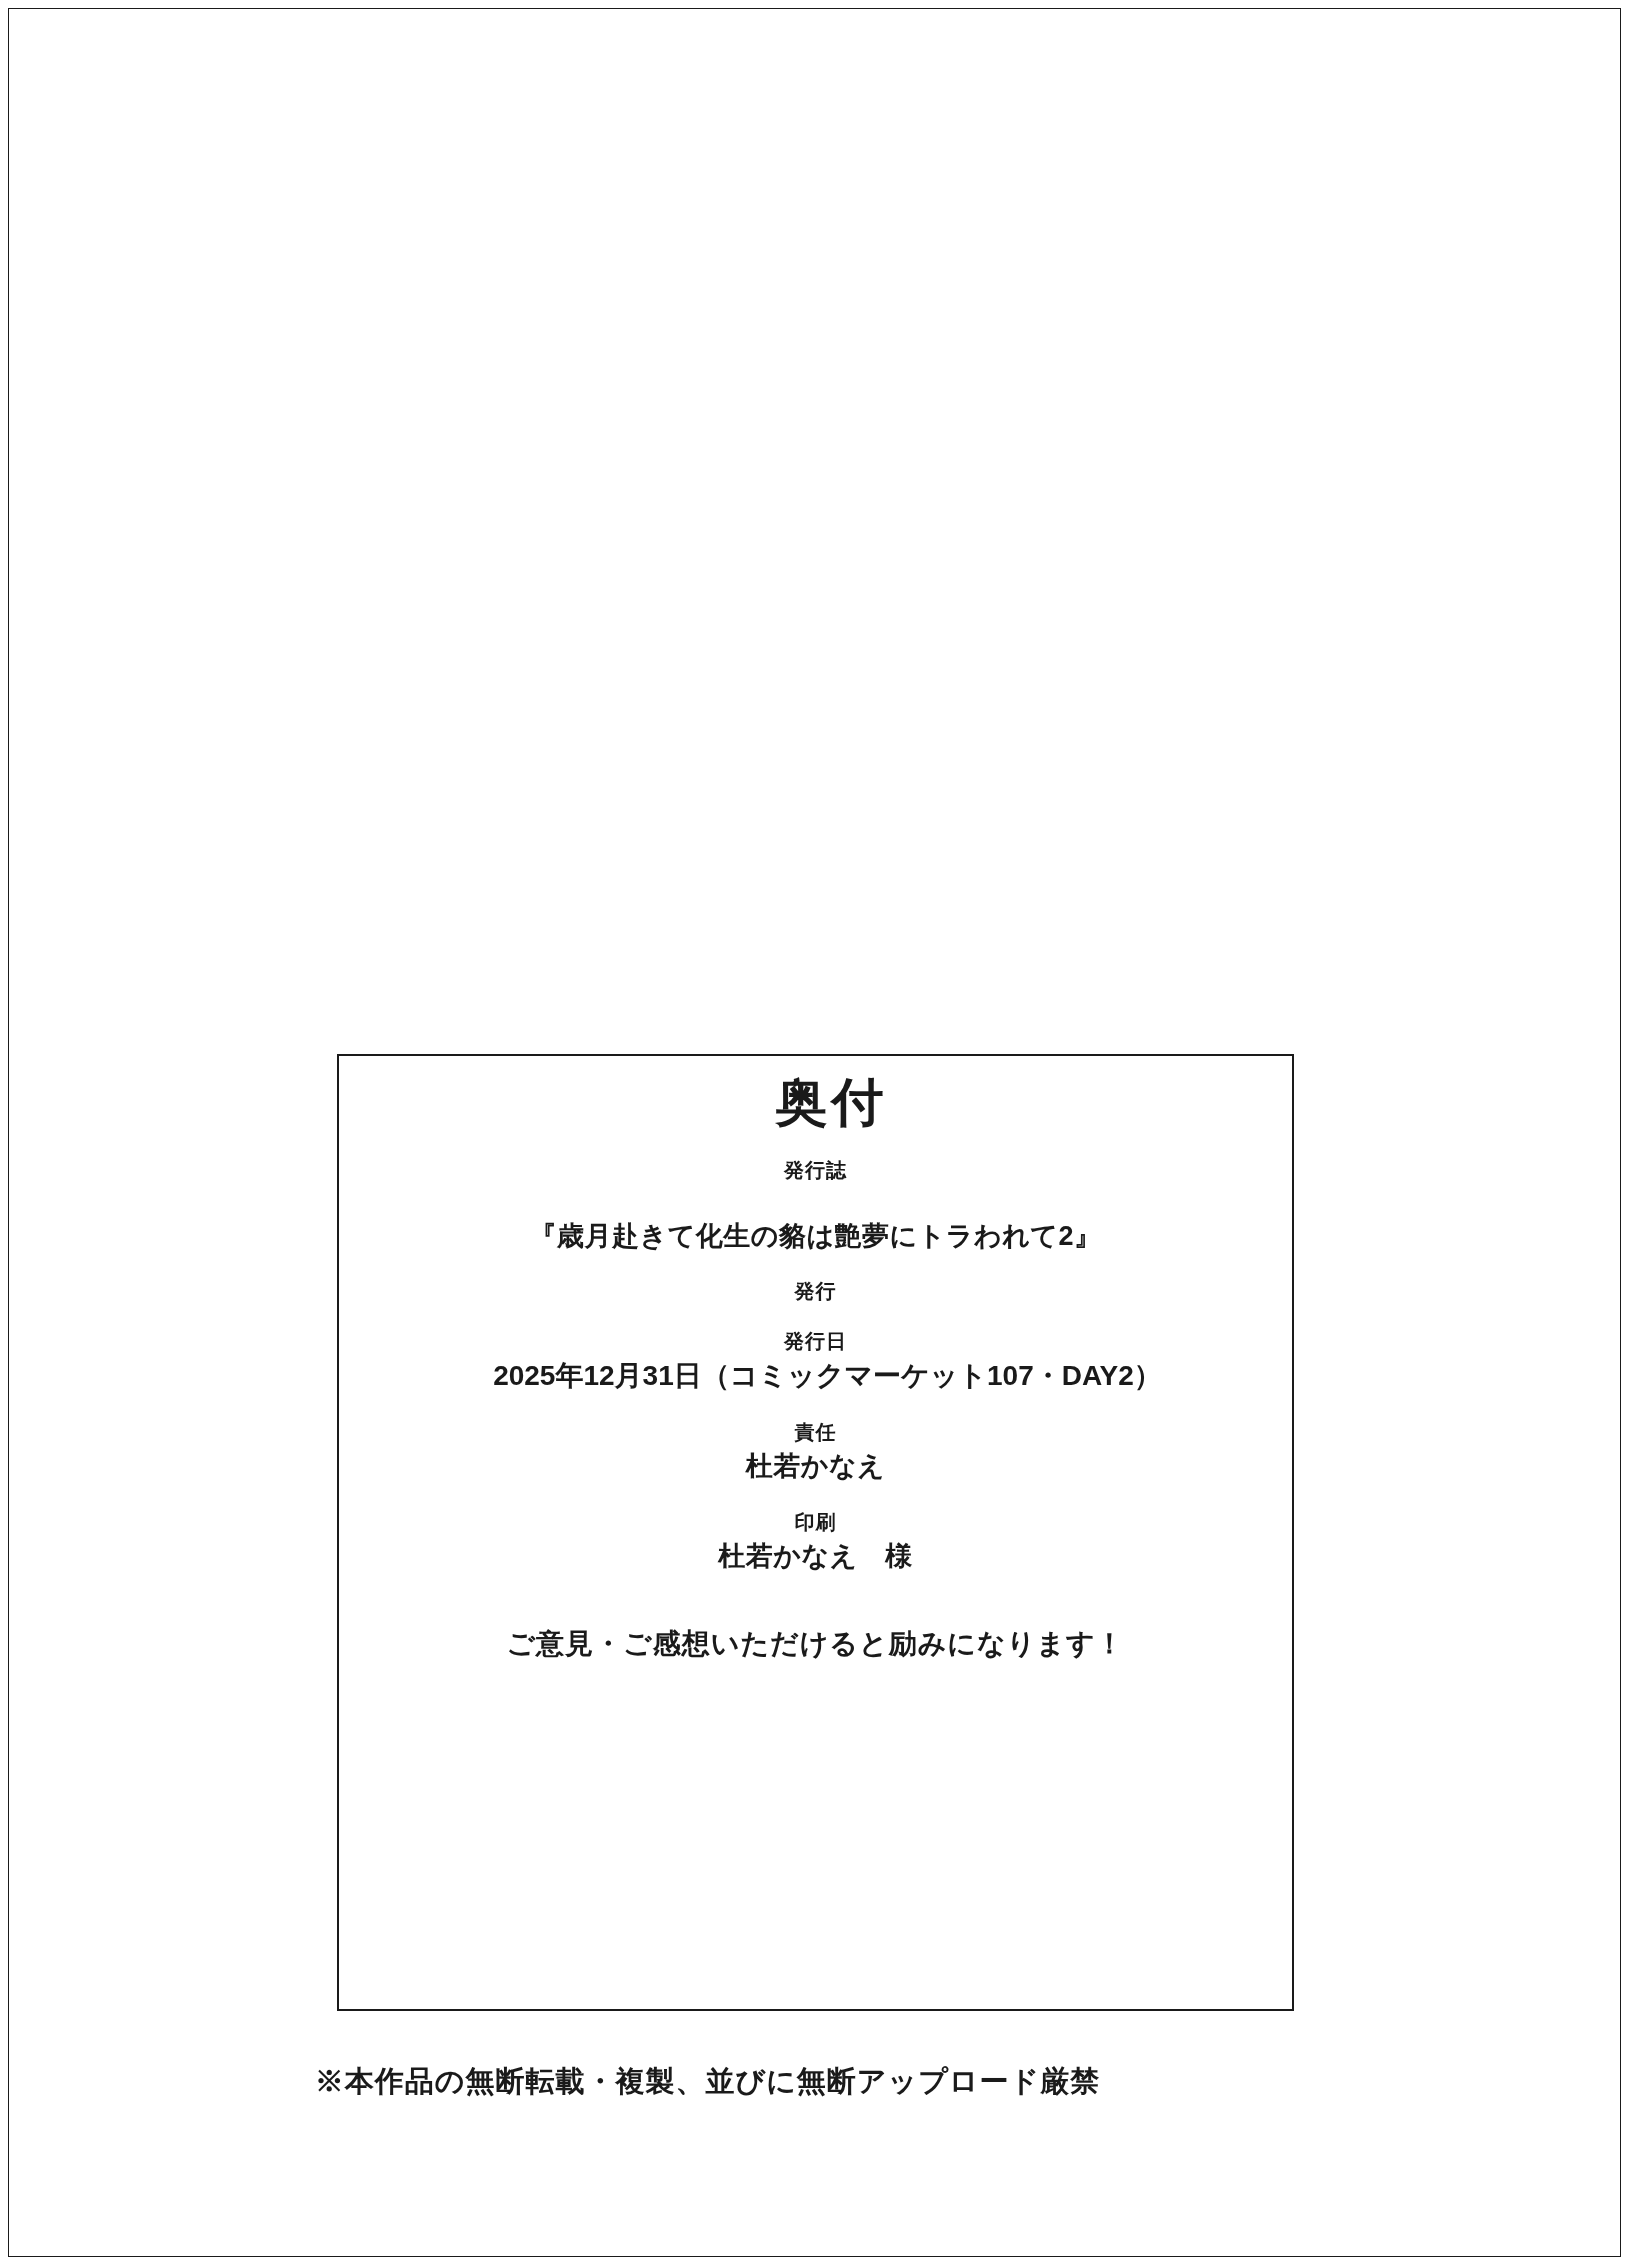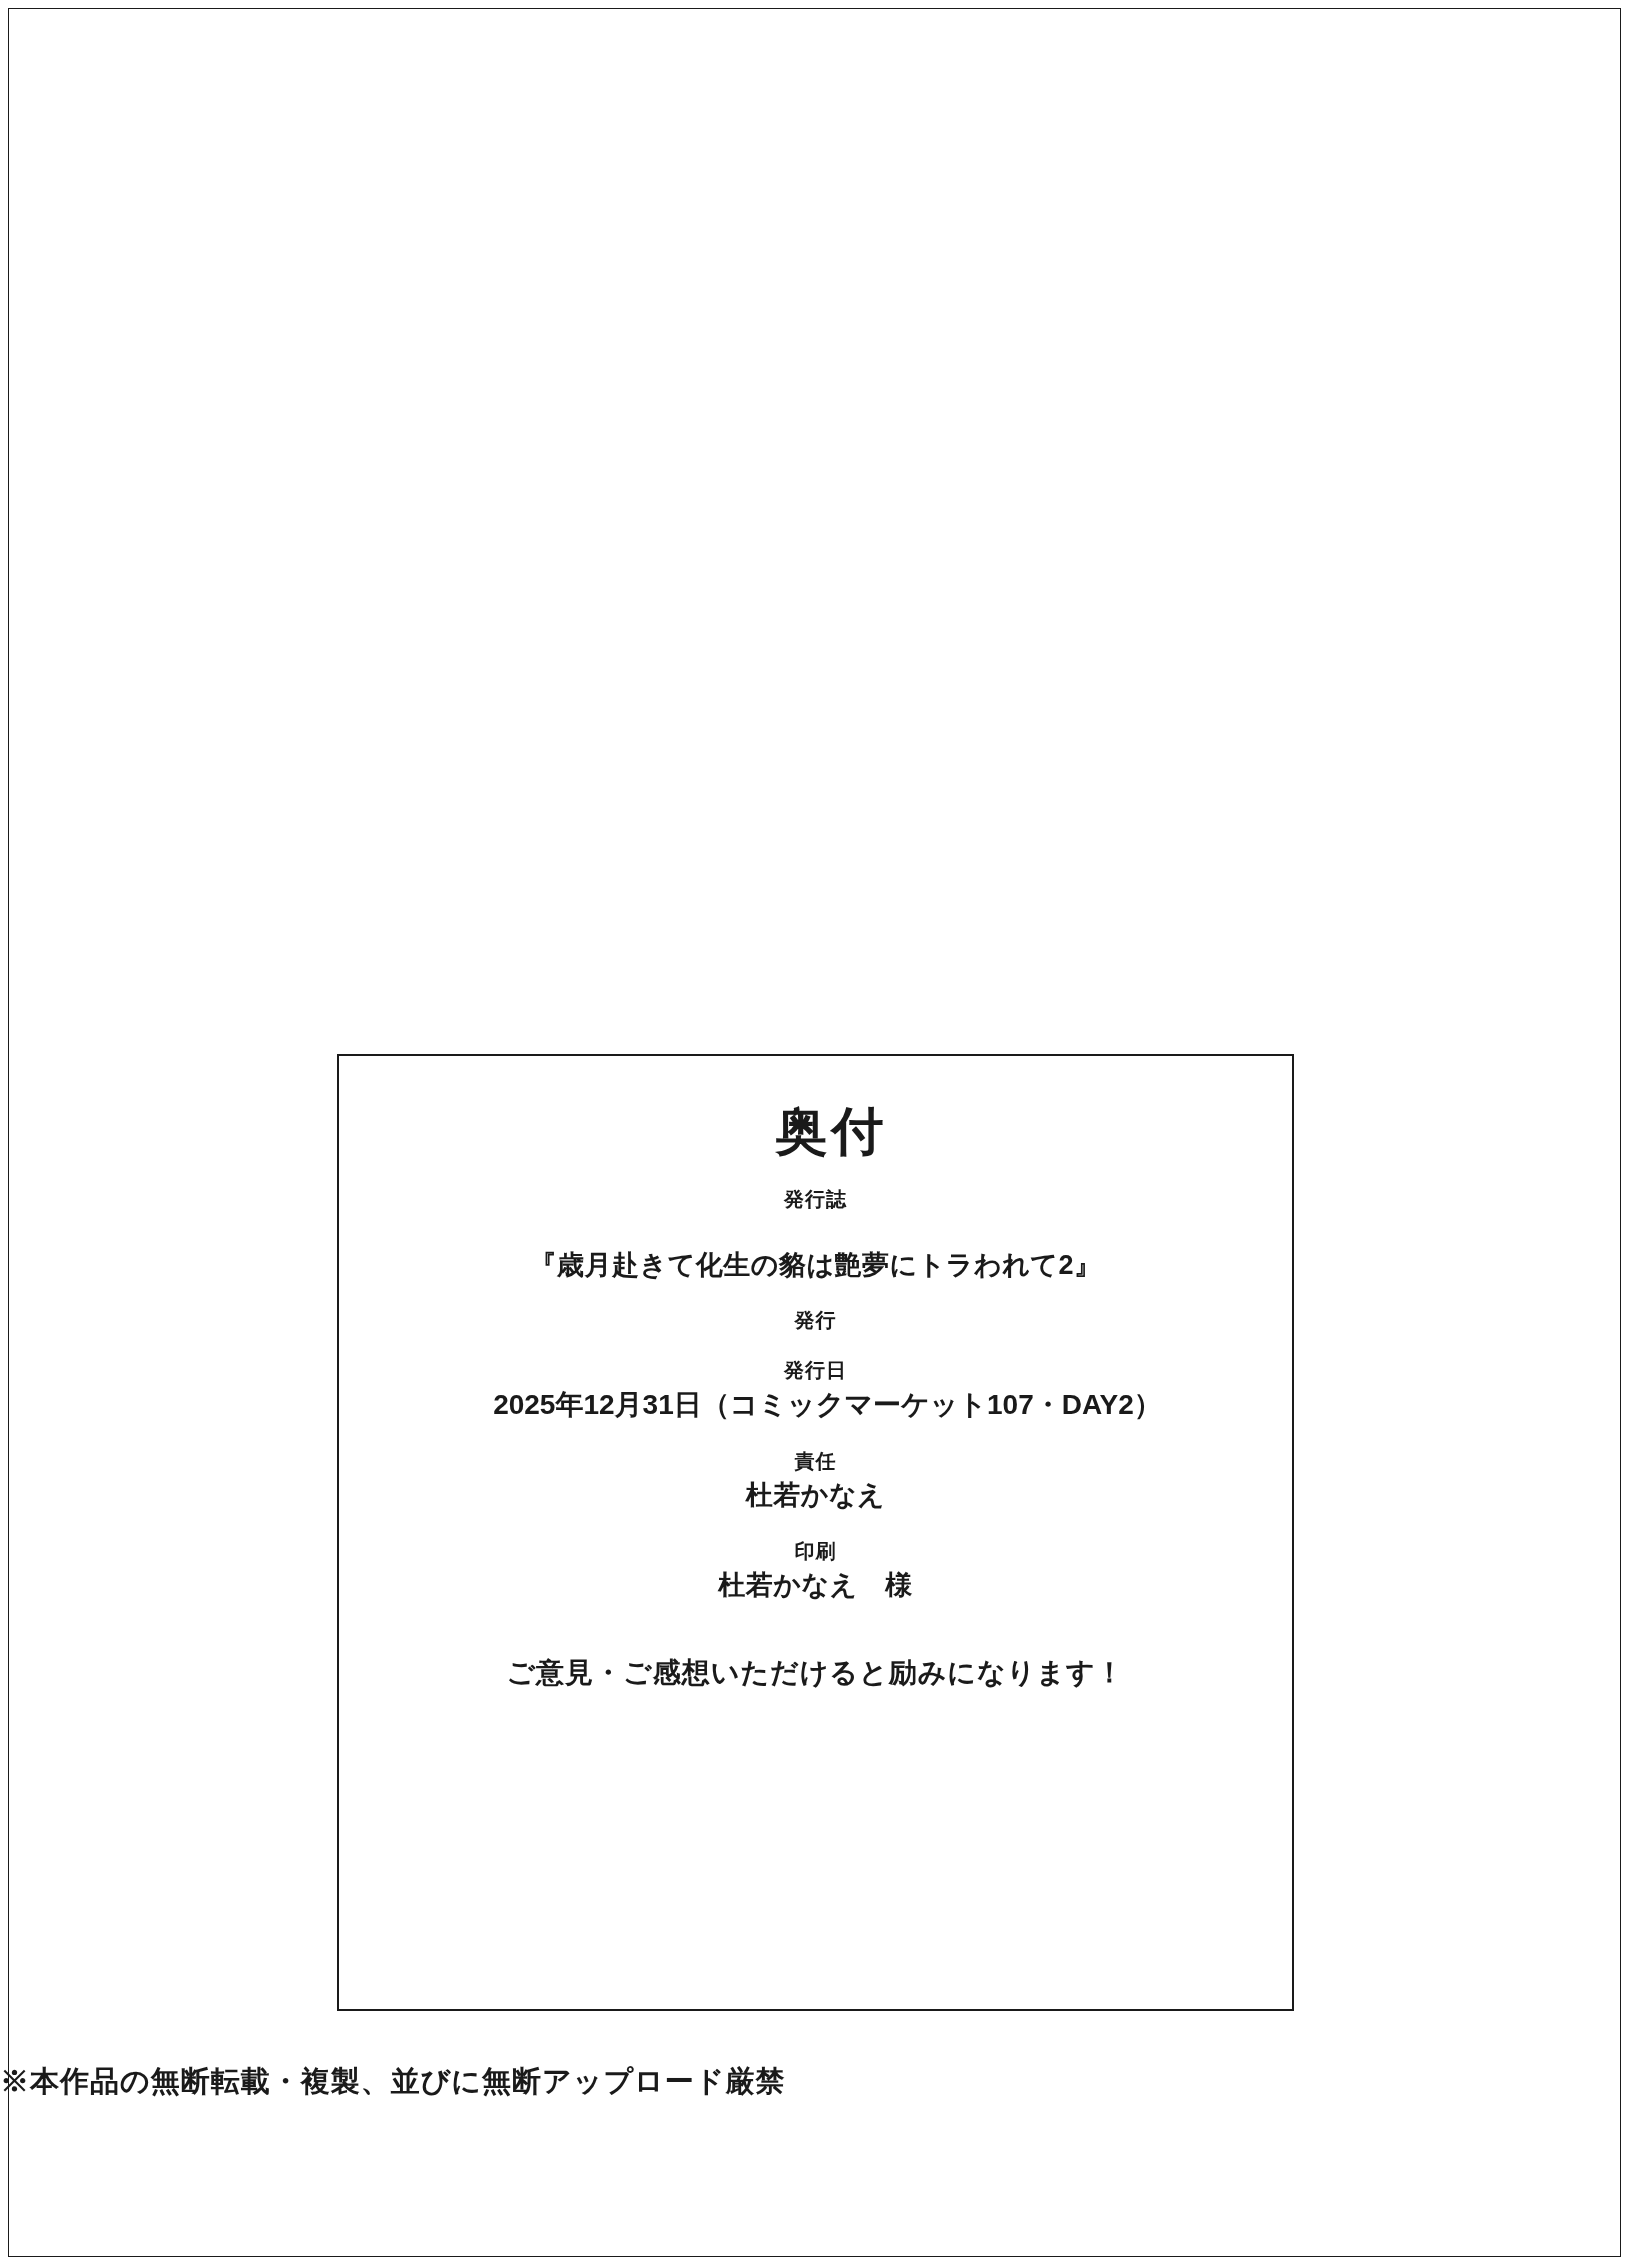--- a/index.html
+++ b/index.html
@@ -38,21 +38,20 @@
     box-sizing: border-box;
     background: #ffffff;
     text-align: center;
     padding-top: 17.5px;
   }
 
   .colophon-title {
     font-size: 52px;
     font-weight: bold;
     letter-spacing: 3.9px;
-    margin-top: 29px;
     margin-bottom: 25px;
     line-height: 1.1;
     padding-left: 32px;
   }
 
   .field {
     margin-bottom: 21.3px;
   }
 
   .field-label {
@@ -86,20 +85,21 @@
     font-weight: bold;
     letter-spacing: 1px;
     margin-top: 49px;
   }
 
   .footer-note {
     position: absolute;
     left: 0;
     top: 2062px;
     width: 1415px;
+    text-align: center;
     font-size: 29px;
     font-weight: bold;
     letter-spacing: 1px;
   }
 </style>
 </head>
 <body>
 
 <div class="page-frame"></div>
 

